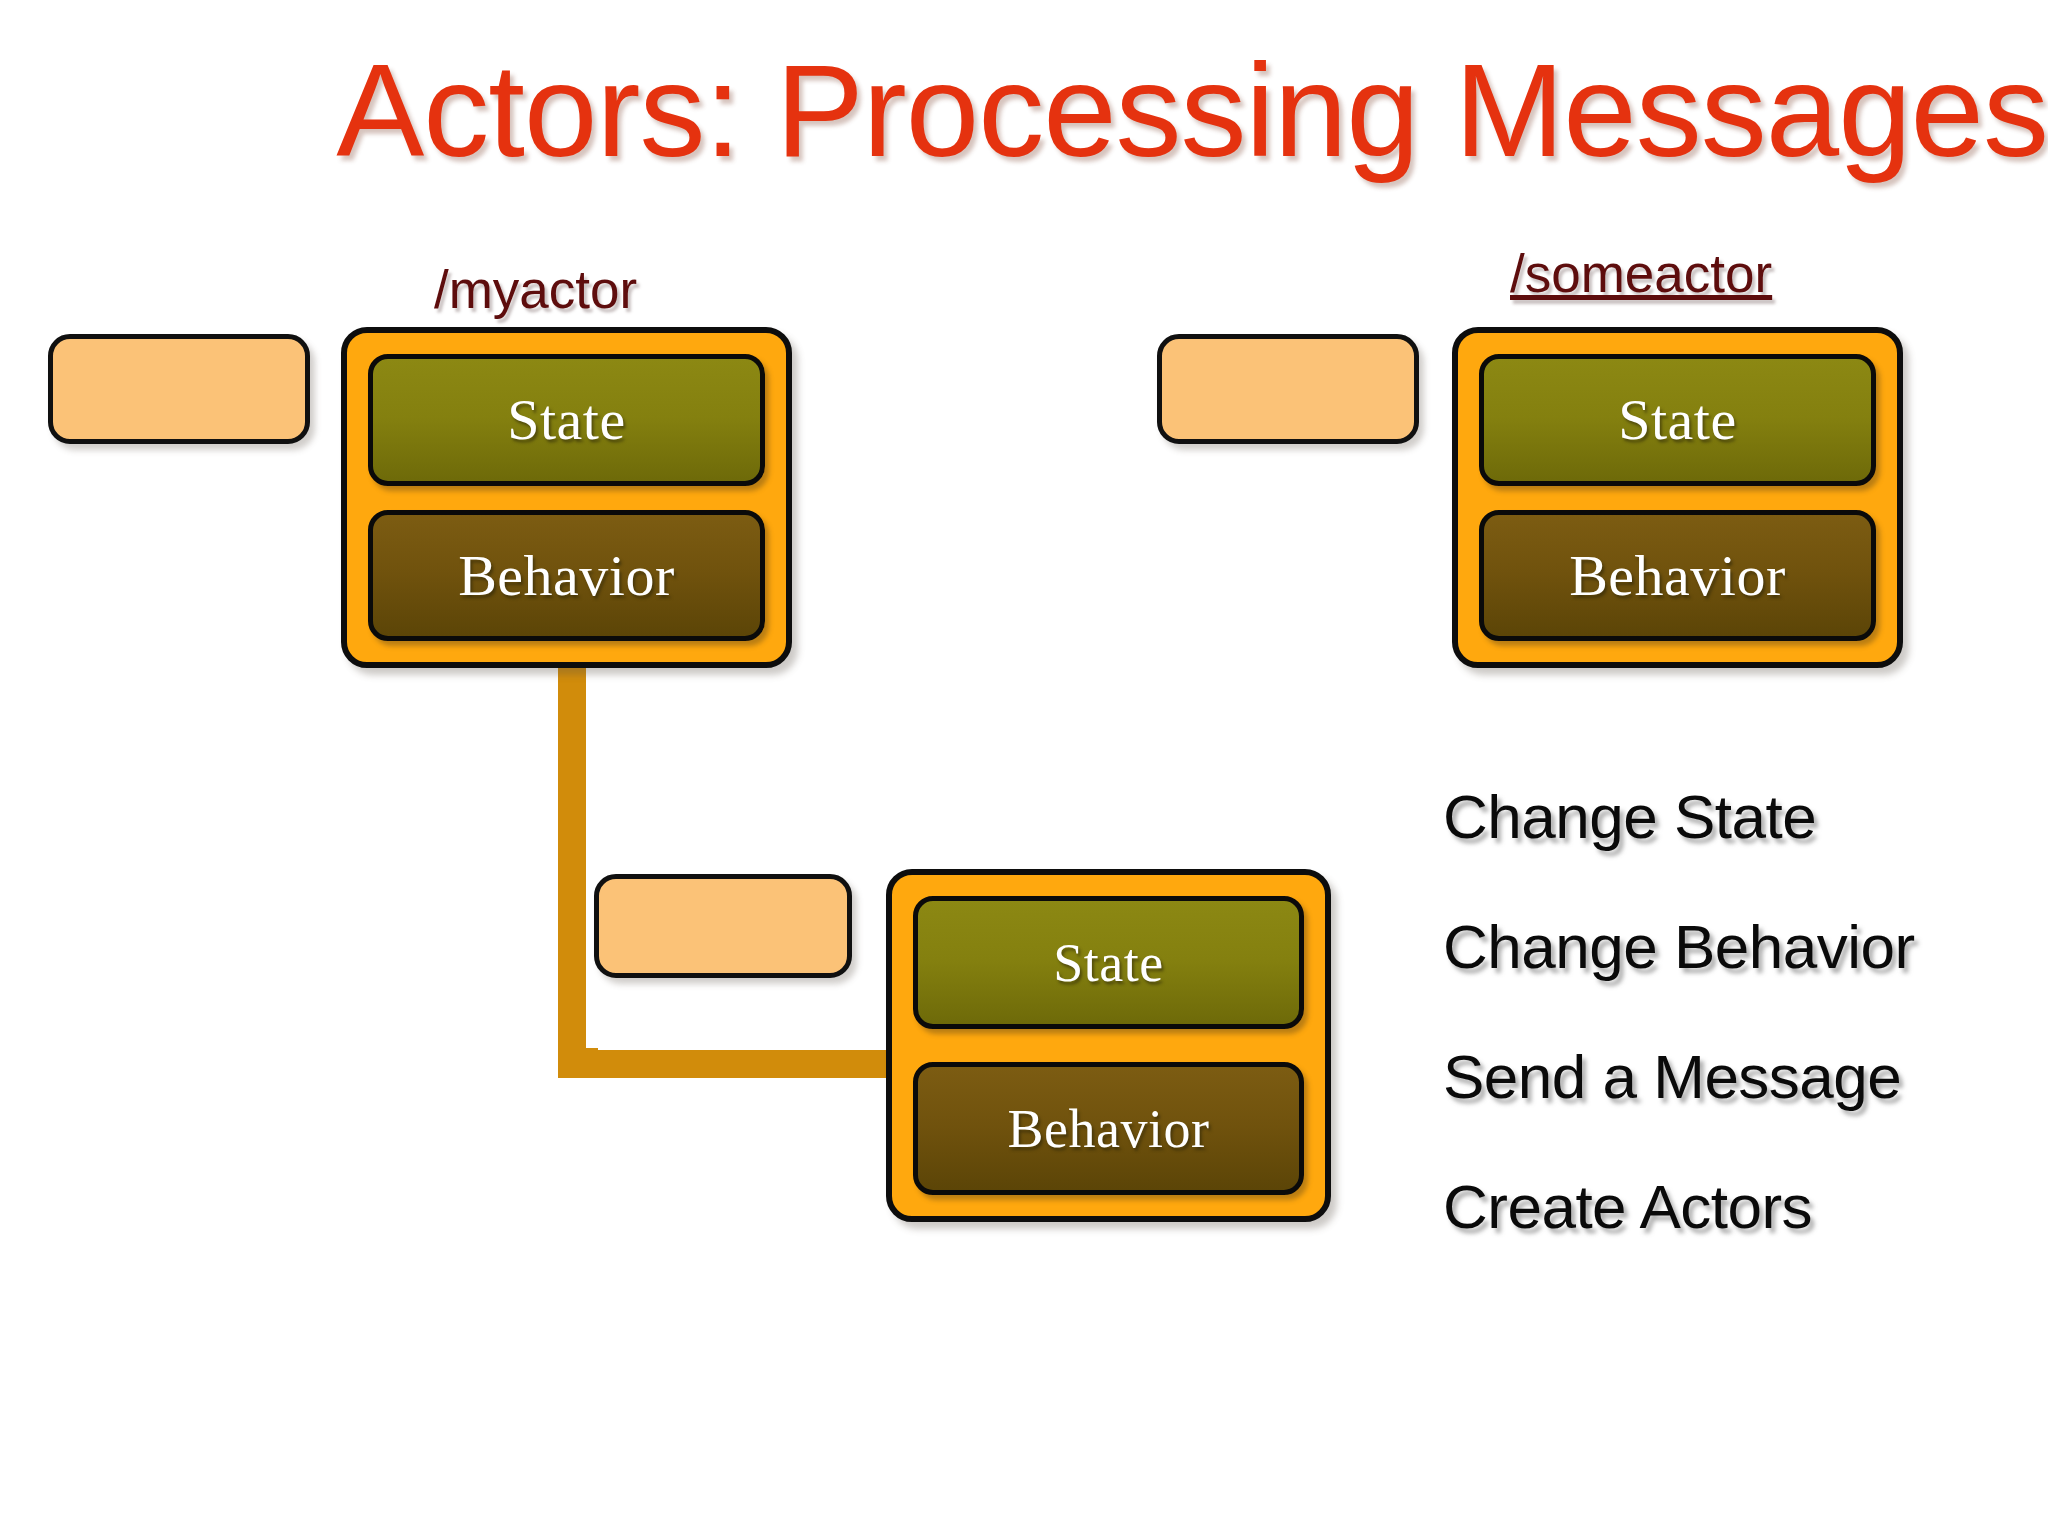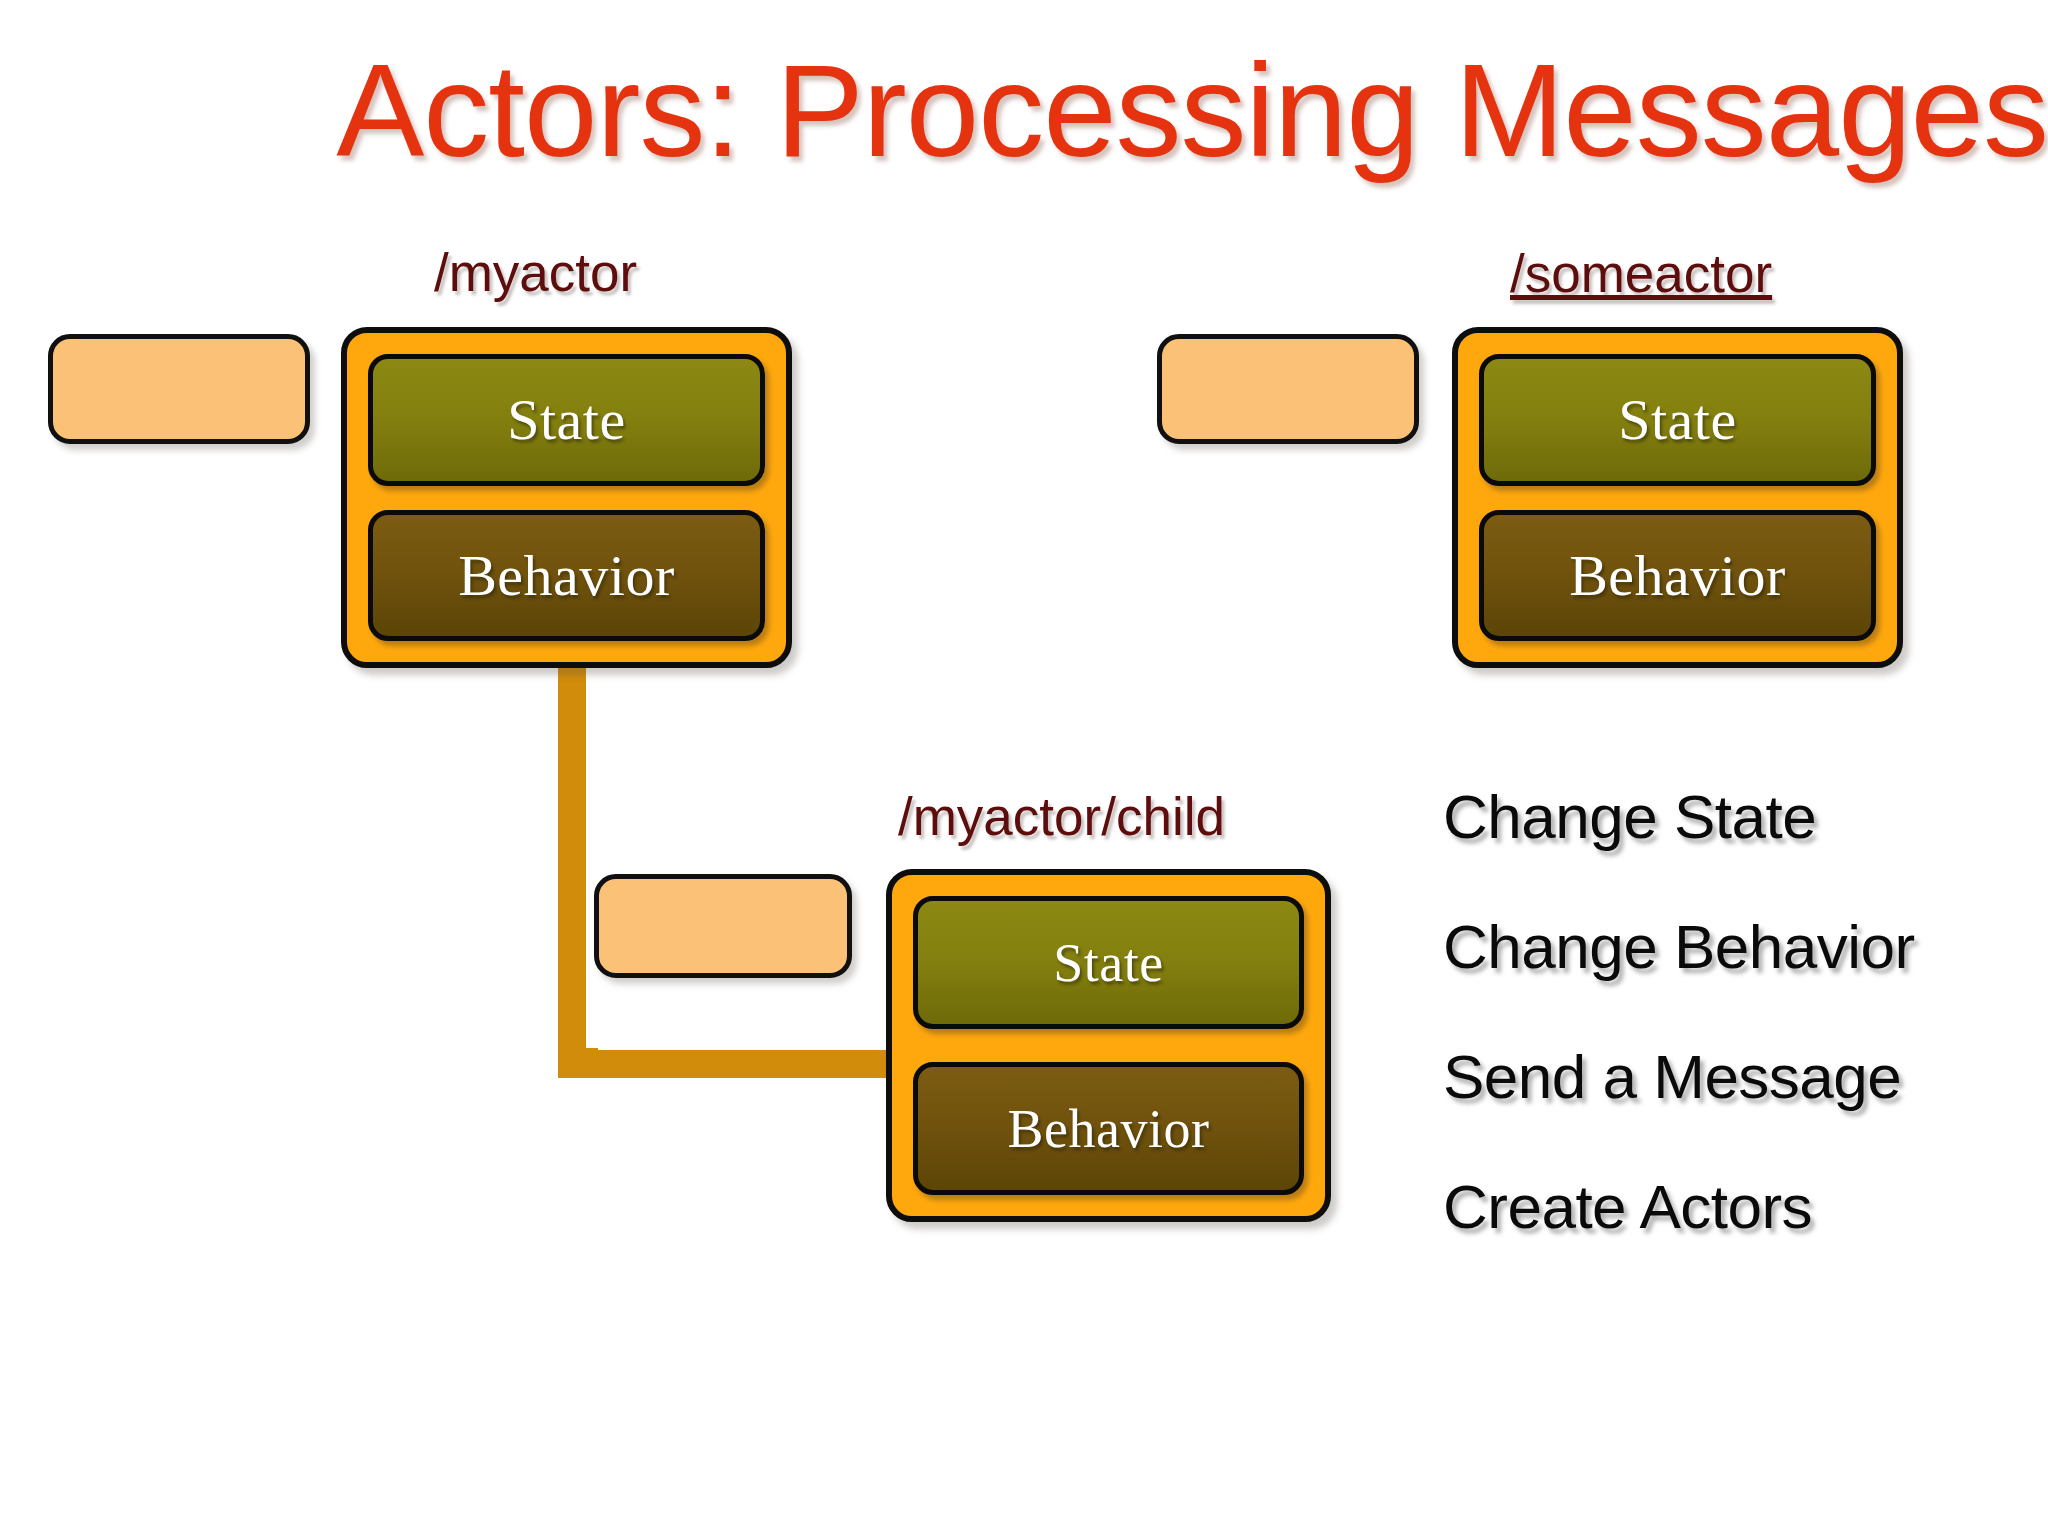--- a/index.html
+++ b/index.html
@@ -134,21 +134,21 @@
 <body>
 
 <div id="slide">
 
   <div id="slide-title">Actors: Processing Messages</div>
 
   <div class="connector-v" style="left:558px; top:660px; width:28px; height:418px;"></div>
   <div class="connector-corner" style="left:558px; top:1048px; width:40px; height:30px;"></div>
   <div class="connector-h" style="left:558px; top:1050px; width:350px; height:28px;"></div>
 
-  <div class="actor-label" style="left:434px; top:242px;">/myactor</div>
+  <div class="actor-label" style="left:434px; top:259px;">/myactor</div>
 
   <div class="mailbox" style="left:48px; top:334px; width:262px; height:110px;">
     <span></span>
   </div>
 
   <div class="actor-box" style="left:341px; top:327px; width:451px; height:341px;">
     <div class="slab slab-state" style="height:132px; font-size:58px;">
       <span>State</span>
     </div>
     <div class="slab slab-behavior" style="height:132px; font-size:58px;">
@@ -164,21 +164,20 @@
 
   <div class="actor-box" style="left:1452px; top:327px; width:451px; height:341px;">
     <div class="slab slab-state" style="height:132px; font-size:58px;">
       <span>State</span>
     </div>
     <div class="slab slab-behavior" style="height:132px; font-size:58px;">
       <span>Behavior</span>
     </div>
   </div>
 
-  <div class="actor-label" style="left:898px; top:786px;">/myactor/child</div>
 
   <div class="mailbox" style="left:594px; top:874px; width:258px; height:104px;">
     <span></span>
   </div>
 
   <div class="actor-box" style="left:886px; top:869px; width:445px; height:353px;">
     <div class="slab slab-state" style="height:133px; font-size:54px;">
       <span>State</span>
     </div>
     <div class="slab slab-behavior" style="height:133px; font-size:54px;">

